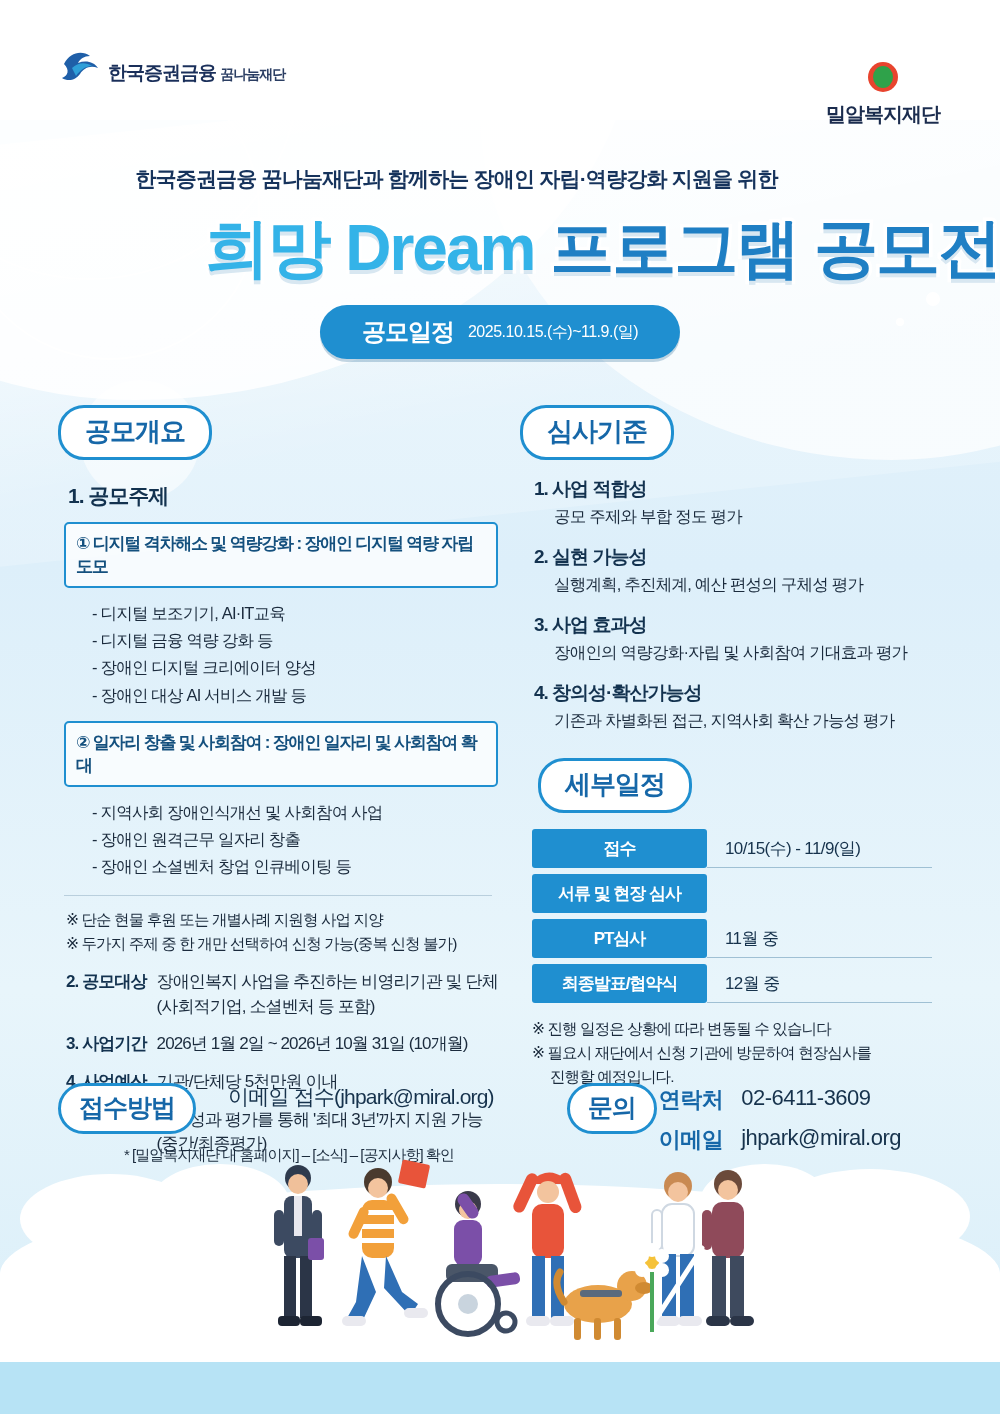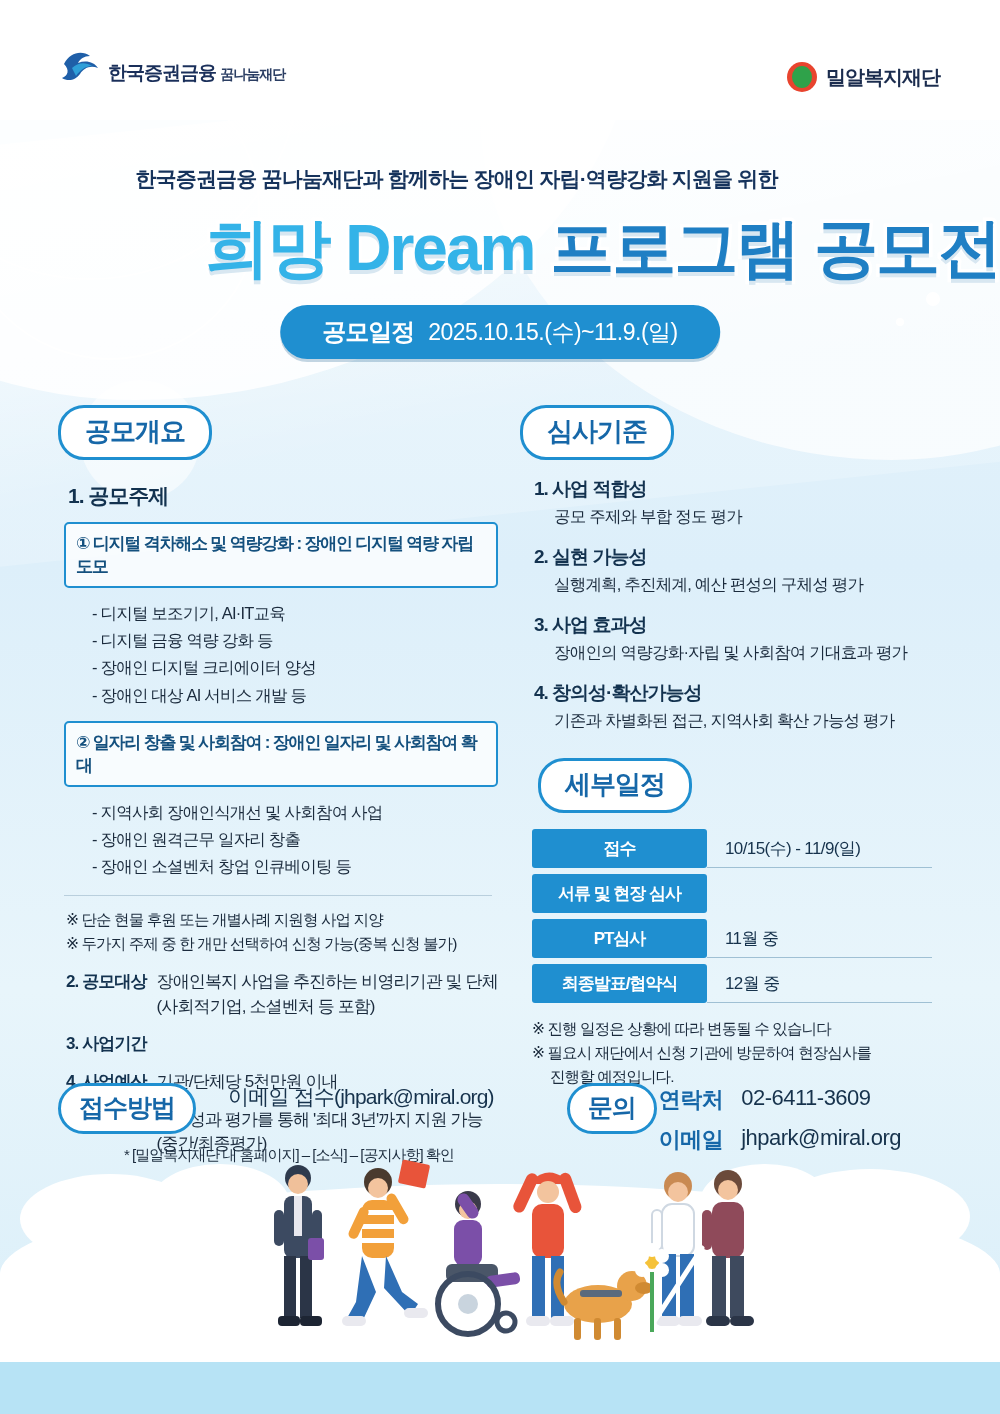--- a/index.html
+++ b/index.html
@@ -51,21 +51,21 @@
   .logo-left {
     position: absolute; left: 60px; top: 50px;
     display: flex; align-items: flex-end; gap: 8px;
   }
   .logo-left .bird { width: 40px; height: 36px; }
   .logo-left .txt { font-size: 19px; font-weight: bold; color: #1a2f5a; letter-spacing: -1px; }
   .logo-left .txt .sub { font-size: 14px; color: #2b3e63; font-weight: bold; }
 
   .logo-right {
     position: absolute; right: 60px; top: 62px;
-    display: flex; align-items: center; gap: 9px;
+    display: flex; align-items: center; gap: 9px; flex-direction: column;
   }
   .logo-right .mark {
     width: 30px; height: 30px; border-radius: 50%;
     background: #e8442e; position: relative;
   }
   .logo-right .mark:after {
     content: ""; position: absolute; left: 5px; top: 4px;
     width: 20px; height: 22px; border-radius: 50% 50% 50% 50%;
     background: #2fa24a;
   }
@@ -87,21 +87,21 @@
     text-shadow: 0 4px 0 rgba(40,120,180,0.18);
   }
   .bigtitle .em { color: #1f7fc4; }
   .schedule-pill {
     position: absolute; top: 305px; left: 50%; transform: translateX(-50%);
     background: #1f8fd0; color: #fff; border-radius: 30px;
     padding: 11px 42px; display: flex; align-items: center; gap: 14px;
     box-shadow: 0 3px 0 rgba(20,90,140,0.25);
   }
   .schedule-pill .lab { font-size: 24px; font-weight: bold; letter-spacing: -1px; }
-  .schedule-pill .val { font-size: 23px; letter-spacing: -0.5px; }
+  .schedule-pill .val { font-size: 16px; letter-spacing: -0.5px; }
 
   
   .badge {
     display: inline-block;
     border: 3px solid #1f8fd0; border-radius: 26px;
     background: #ffffff; color: #1667a8;
     font-size: 26px; font-weight: bold; letter-spacing: -1px;
     padding: 6px 24px 8px;
   }
 
@@ -260,20 +260,21 @@
     <div class="item-row">
       <span class="k">2. 공모대상</span>
       <span class="v">
         <span>장애인복지 사업을 추진하는 비영리기관 및 단체</span>
         <span class="ln2">(사회적기업, 소셜벤처 등 포함)</span>
       </span>
     </div>
 
     <div class="item-row">
       <span class="k">3. 사업기간</span>
+      <span class="v">2026년 1월 2일 ~ 2026년 10월 31일 (10개월)</span>
     </div>
 
     <div class="item-row">
       <span class="k">4. 사업예산</span>
       <span class="v">기관/단체당 5천만원 이내</span>
     </div>
 
     <div class="item-row">
       <span class="k">5. 특이사항</span>
       <span class="v">

